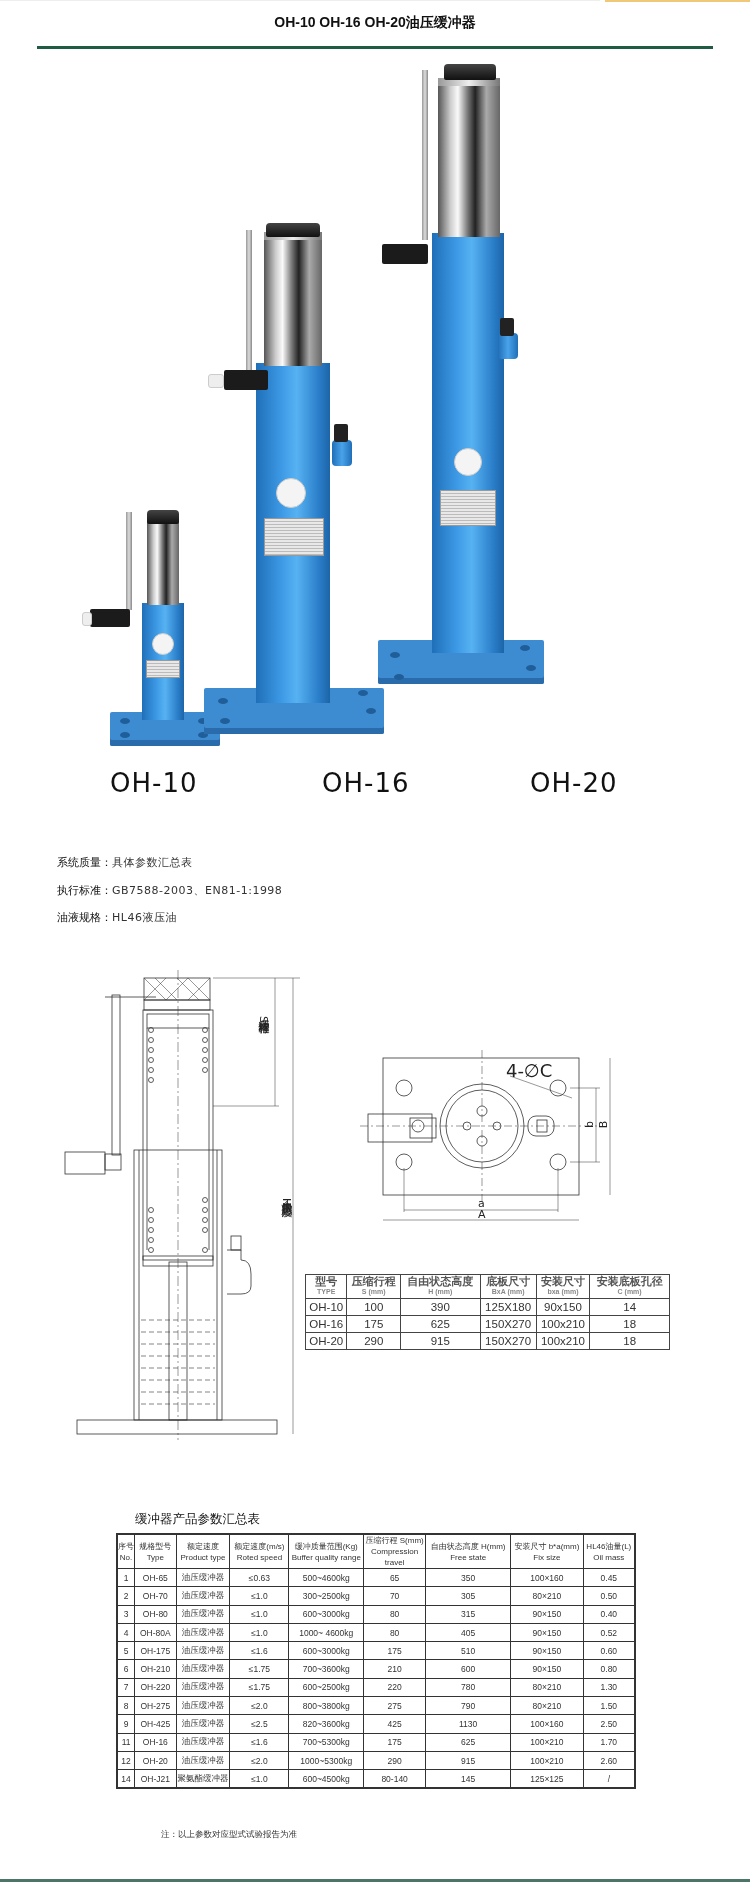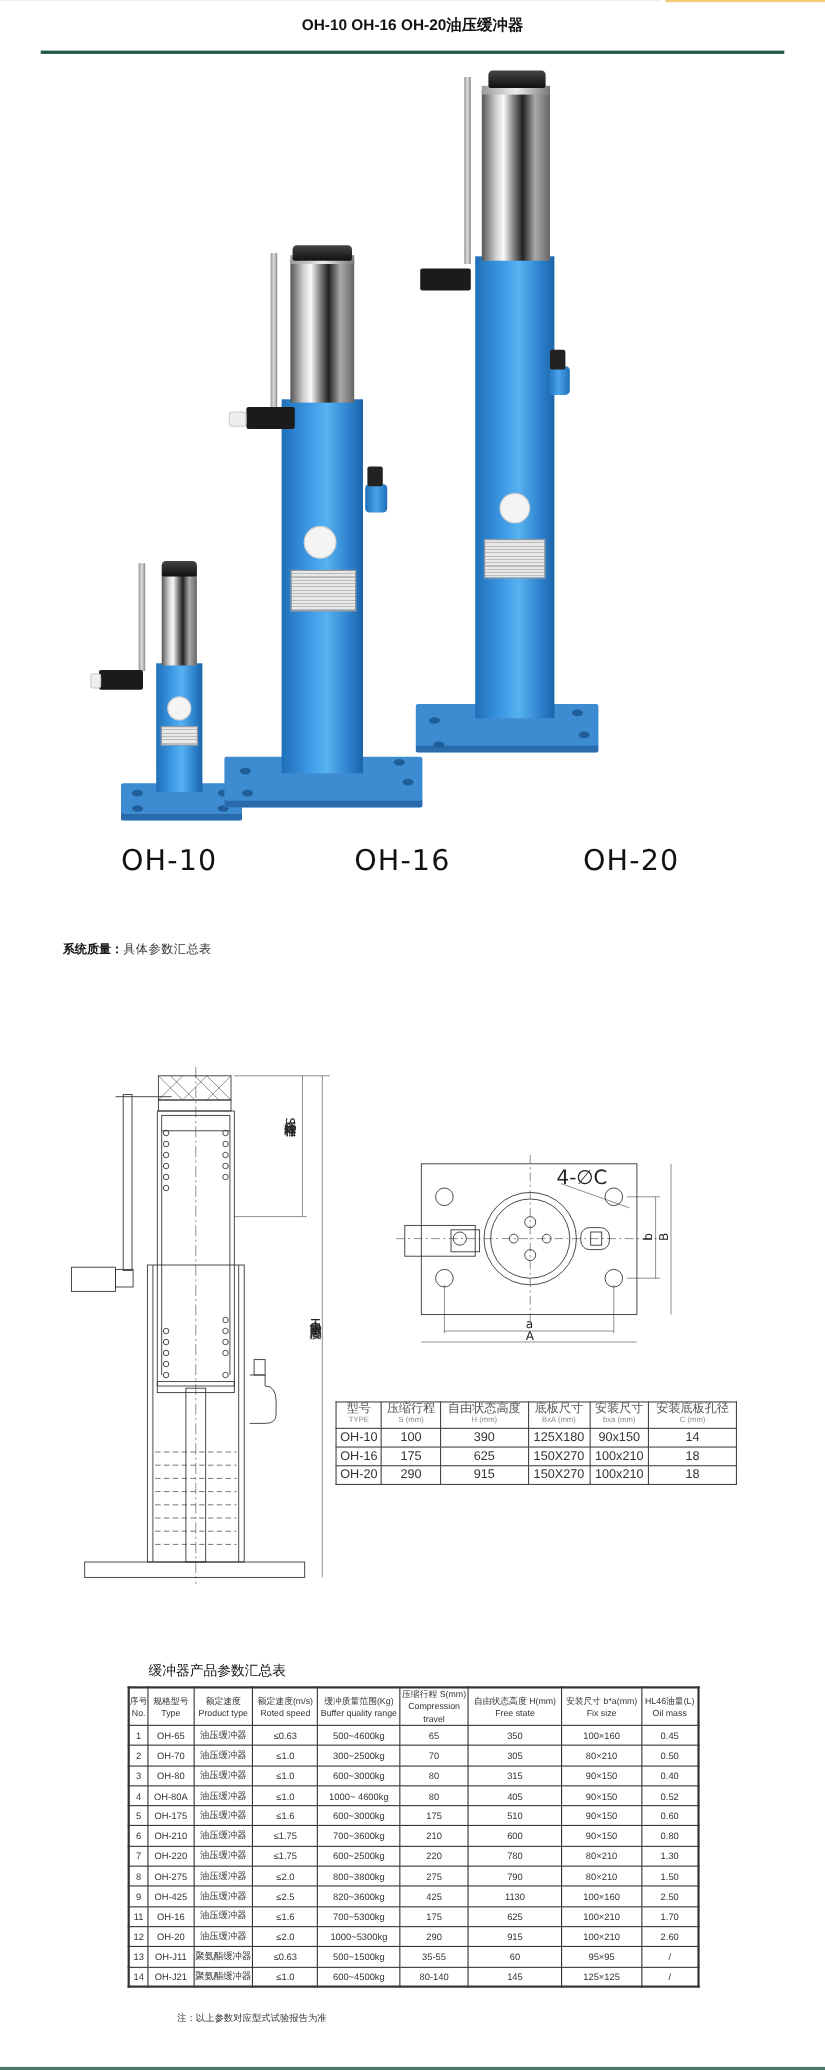--- a/index.html
+++ b/index.html
@@ -24,34 +24,34 @@
   .switch-white { position: absolute; background: #eee; border-radius: 3px; border: 1px solid #ccc; }
   .label-plate { position: absolute; background: repeating-linear-gradient(180deg, #e8e8e8 0 2px, #bbb 2px 3px); border: 1px solid #999; }
   .logo-disc { position: absolute; background: #f4f4f4; border-radius: 50%; border: 1px solid #ccc; }
   .valve { position: absolute; background: linear-gradient(90deg, #1f6fb8, #4aa3ea, #1f6fb8); border-radius: 4px; }
   .valve-top { position: absolute; background: #222; border-radius: 2px; }
   .model-label { position: absolute; font-size: 26px; color: #111; font-family: "DejaVu Sans", sans-serif; letter-spacing: 1px; }
 
   
   .specs { position: absolute; top: 854px; left: 57px; font-size: 11px; }
   .spec-row { height: 27.5px; line-height: 18px; white-space: nowrap; }
-  .spec-key { font-weight: bold; color: #111; }
+  .spec-key { font-weight: normal; color: #111; }
   .spec-val { color: #333; letter-spacing: 0.5px; margin-top: 48px; }
 
   
   .drawing-side { position: absolute; top: 970px; left: 55px; width: 250px; height: 470px; }
   .drawing-top { position: absolute; top: 1040px; left: 360px; width: 260px; height: 190px; }
   .drw-text { position: absolute; font-size: 11px; color: #222; }
   .vert-text { writing-mode: vertical-rl; font-size: 11px; color: #222; position: absolute; letter-spacing: 1px; }
 
   
   table { border-collapse: collapse; }
   .tbl-small { position: absolute; top: 1274px; left: 305px; width: 365px; font-family: "Liberation Sans", sans-serif; }
   .tbl-small th, .tbl-small td { border: 1px solid #444; text-align: center; color: #333; }
-  .tbl-small th { height: 19px; font-weight: normal; font-size: 11px; line-height: 10px; padding: 1px 0; color: #555; }
+  .tbl-small th { height: 19px; font-weight: bold; font-size: 11px; line-height: 10px; padding: 1px 0; color: #555; }
   .tbl-small th .en { display: block; font-size: 7px; color: #888; margin-top: 1px; }
   .tbl-small td { height: 17px; font-size: 11.5px; color: #333; }
 
   
   .big-title { position: absolute; top: 1511px; left: 117px; font-size: 12.5px; color: #111; margin-left: 18px; }
   .tbl-big { position: absolute; top: 1533px; left: 116px; width: 520px; font-family: "Liberation Sans", sans-serif; border: 2px solid #333; }
   .tbl-big th, .tbl-big td { border: 1px solid #333; text-align: center; color: #333; font-size: 8.5px; }
   .tbl-big th { height: 27px; font-weight: normal; line-height: 11px; font-size: 8px; }
   .tbl-big td { height: 18.3px; font-size: 8.5px; }
   .note { position: absolute; top: 1829px; left: 125px; font-size: 8.5px; color: #333; margin-left: 36px; }
@@ -124,20 +124,26 @@
   </div>
 
   <div class="model-label" style="left:30px;top:708px;">OH-10</div>
   <div class="model-label" style="left:242px;top:708px;">OH-16</div>
   <div class="model-label" style="left:450px;top:708px;">OH-20</div>
 </div>
 
 <div class="specs">
   <div class="spec-row">
     <span class="spec-key">系统质量：</span><span class="spec-val">具体参数汇总表</span>
+  </div>
+  <div class="spec-row">
+    <span class="spec-key">执行标准：</span><span class="spec-val">GB7588-2003、EN81-1:1998</span>
+  </div>
+  <div class="spec-row">
+    <span class="spec-key">油液规格：</span><span class="spec-val">HL46液压油</span>
   </div>
 </div>
 
 <div class="drawing-side">
   <svg width="250" height="470" viewBox="0 0 250 470" fill="none" stroke="#333" stroke-width="0.8">
 
     <rect x="89" y="8" width="66" height="22" fill="#fff"></rect>
     <path d="M89 8 l22 22 M100 8 l22 22 M122 8 l22 22 M133 8 l22 22 M111 8 l-22 22 M133 8 l-22 22 M155 8 l-22 22" stroke-width="0.5"></path>
     <rect x="89" y="30" width="66" height="10"></rect>
 
@@ -429,31 +435,20 @@
         <td>OH-20</td>
         <td>油压缓冲器</td>
         <td>≤2.0</td>
         <td>1000~5300kg</td>
         <td>290</td>
         <td>915</td>
         <td>100×210</td>
         <td>2.60</td>
       </tr>
       <tr>
-        <td>13</td>
-        <td>OH-J11</td>
-        <td>聚氨酯缓冲器</td>
-        <td>≤0.63</td>
-        <td>500~1500kg</td>
-        <td>35-55</td>
-        <td>60</td>
-        <td>95×95</td>
-        <td>/</td>
-      </tr>
-      <tr>
         <td>14</td>
         <td>OH-J21</td>
         <td>聚氨酯缓冲器</td>
         <td>≤1.0</td>
         <td>600~4500kg</td>
         <td>80-140</td>
         <td>145</td>
         <td>125×125</td>
         <td>/</td>
       </tr>

